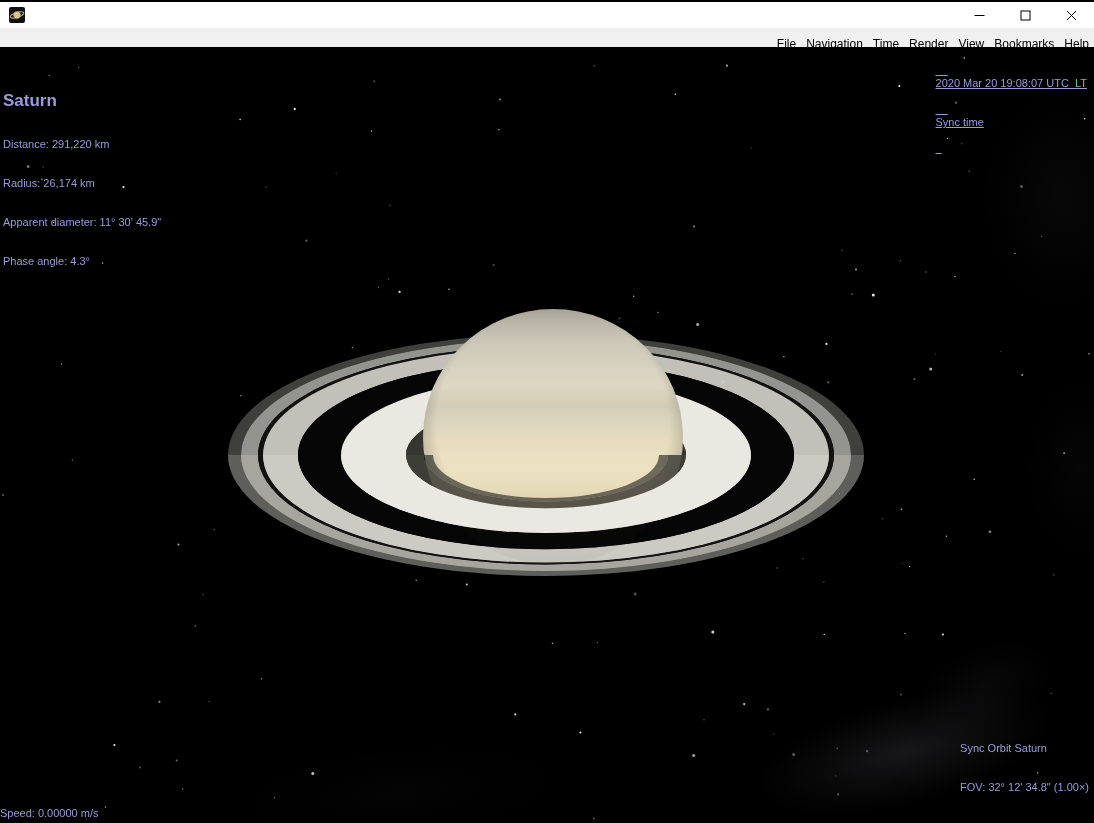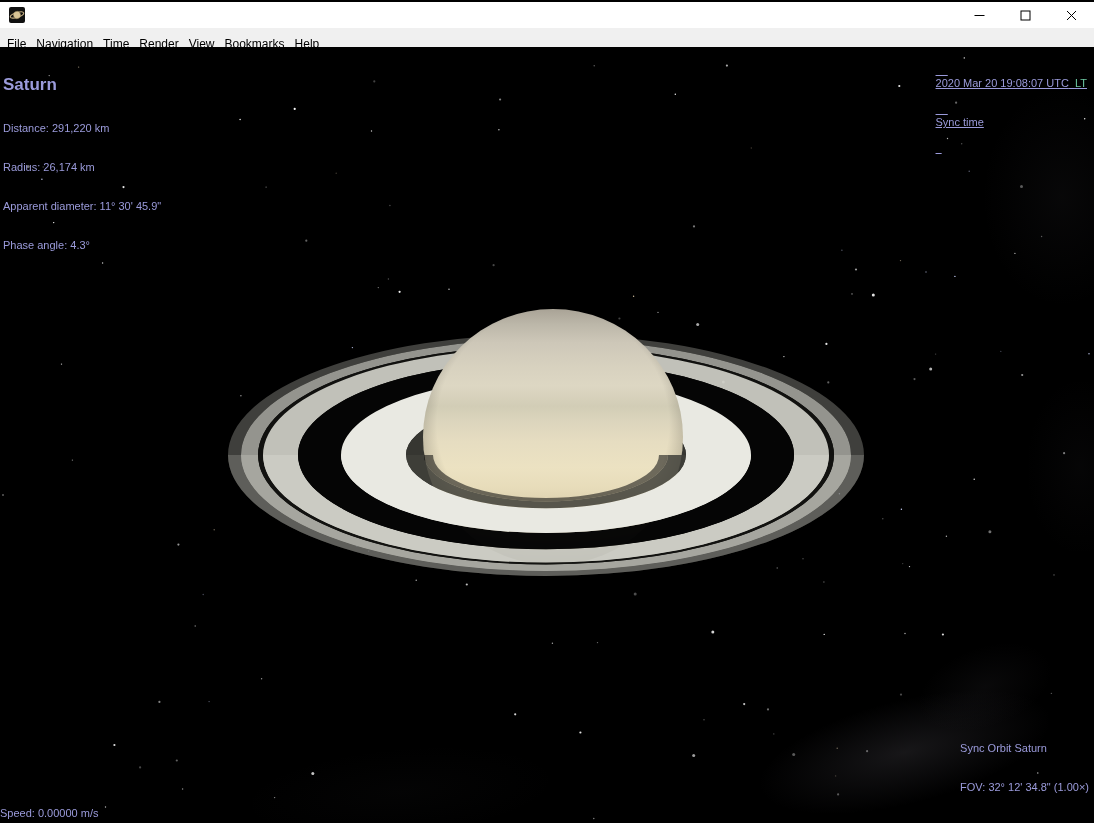--- a/index.html
+++ b/index.html
@@ -18,33 +18,33 @@
   .app-icon{width:16px;height:16px;margin-left:9px;flex:0 0 auto;}
   .title-text{font-size:16px;color:#ec4899;margin-left:7px;margin-top:44px;}
   .win-controls{margin-left:auto;display:flex;height:100%;}
   .win-btn{
     width:46px;height:100%;border:none;background:transparent;
     display:flex;align-items:center;justify-content:center;padding:0;
   }
   .menubar{
     position:absolute;top:28px;left:0;width:1094px;height:33px;
     background:#f0f0f0;display:flex;align-items:center;
-    padding-left:2px;box-sizing:border-box;
+    padding-left:2px;box-sizing:border-box;justify-content:flex-end;
   }
   .menu-item{font-size:12px;color:#000;padding:0 5px;line-height:19px;white-space:nowrap;}
   
   .viewport{
     position:absolute;top:47px;left:0;width:1094px;height:776px;
     background:#000;overflow:hidden;
   }
   .viewport svg{position:absolute;top:0;left:0;}
   
   .hud{position:absolute;font-size:11px;line-height:13px;white-space:pre;}
   .hud-selection{left:3px;top:3px;}
-  .sel-name{font-size:17px;font-weight:bold;line-height:18px;margin-bottom:2px;}
+  .sel-name{font-size:17px;font-weight:bold;line-height:18px;margin-bottom:2px;margin-top:16px;}
   .hud-time{right:7px;top:4px;text-align:left;}
   .hud-speed{left:0;bottom:3px;}
   .hud-status{right:5px;bottom:3px;text-align:left;margin-left:23px;}
 </style>
 </head>
 <body>
 
 <div class="titlebar">
   <svg class="app-icon" viewBox="0 0 16 16">
     <rect x="0" y="0" width="16" height="16" rx="2" fill="#111111"></rect>

